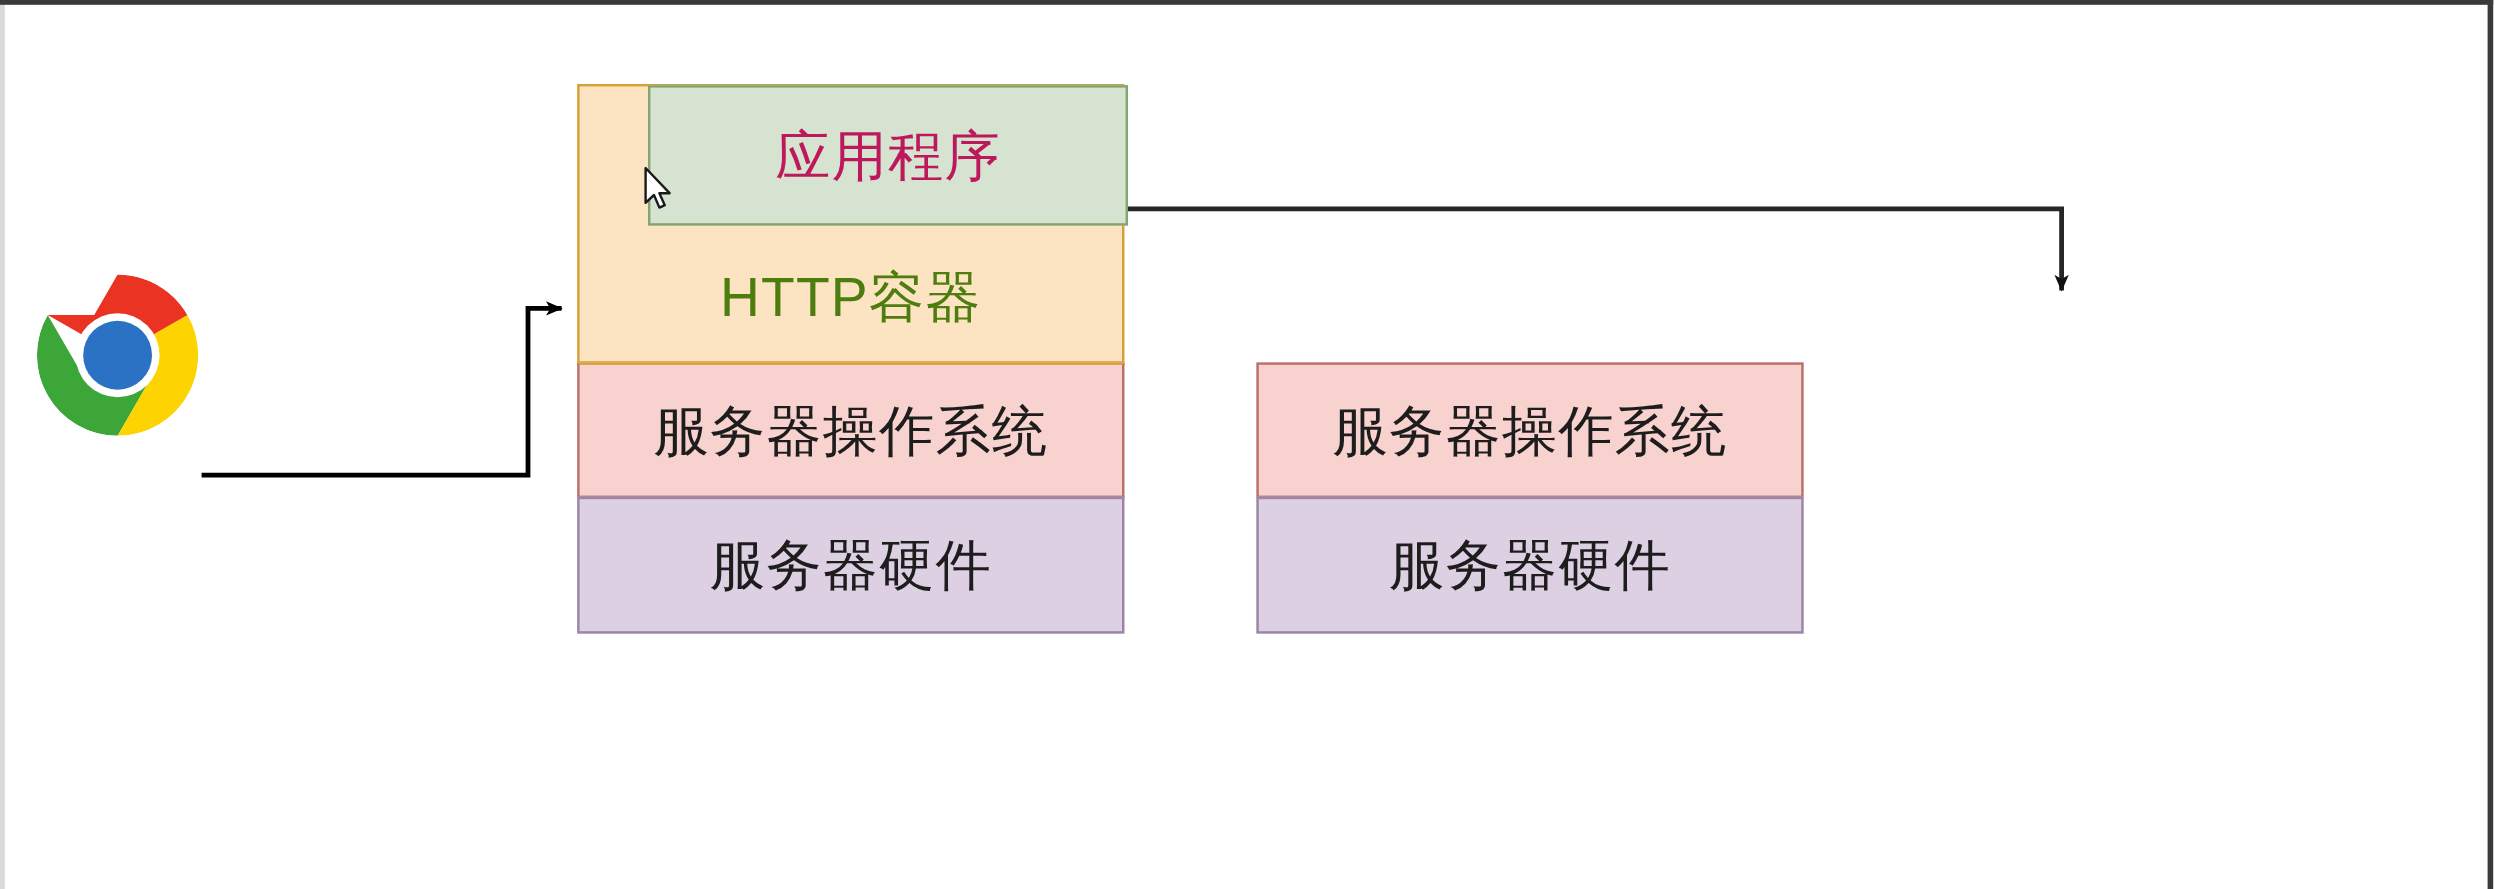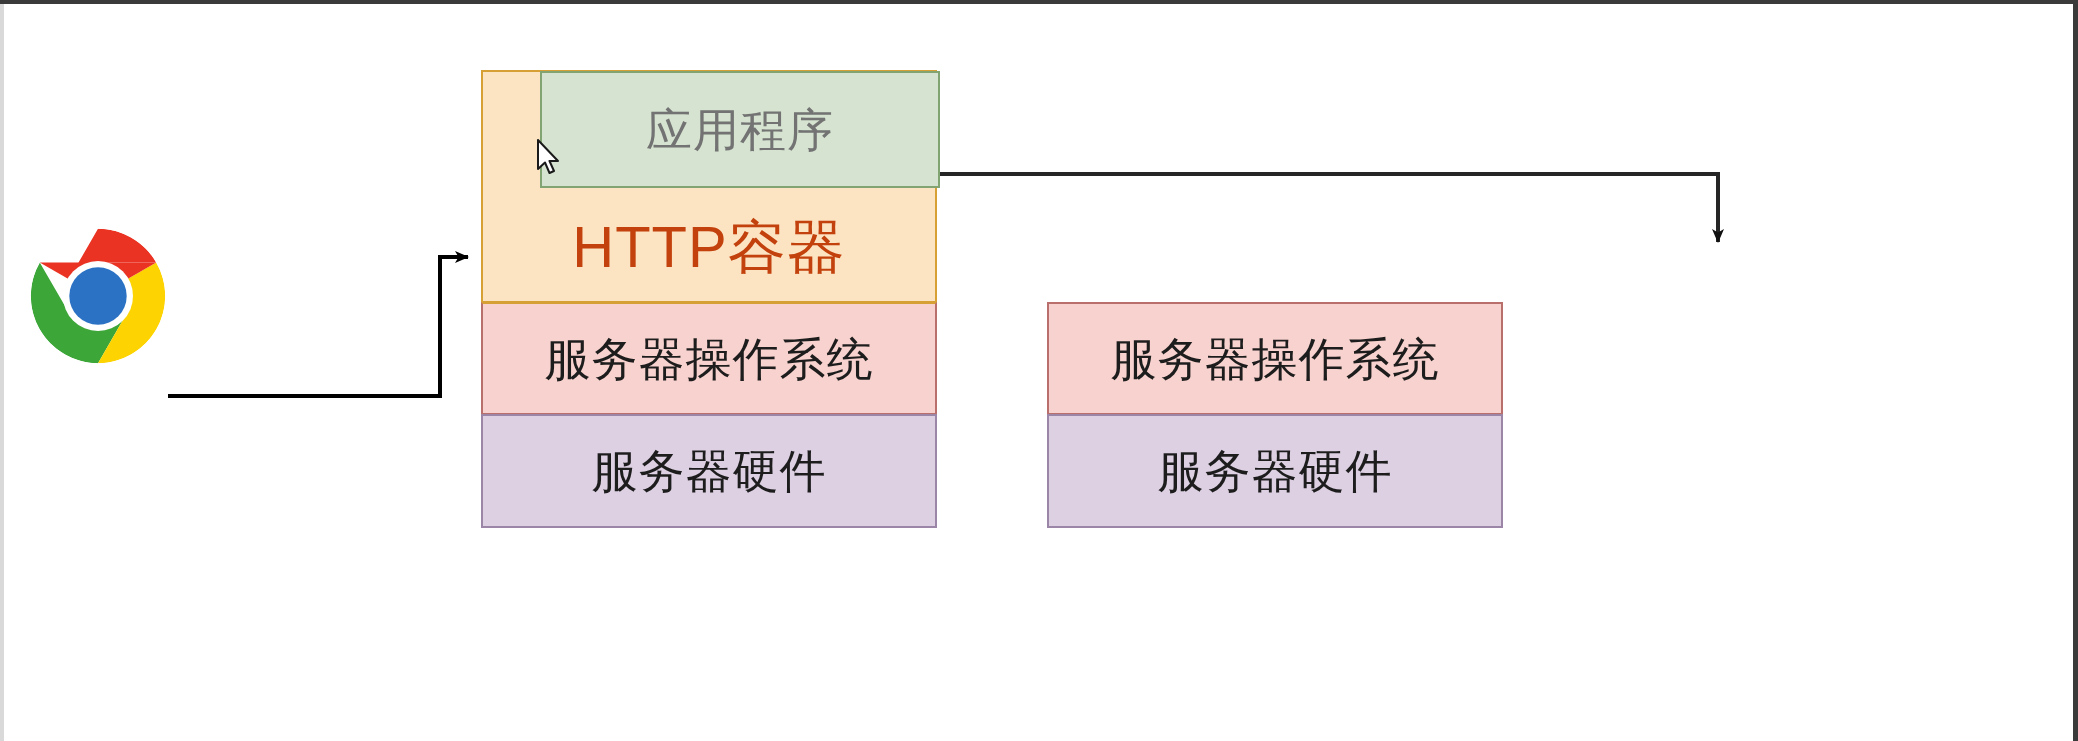--- a/index.html
+++ b/index.html
@@ -60,38 +60,38 @@
   }
   #http-label {
     position: absolute;
     left: 0;
     right: 0;
     bottom: 6px;
     height: 96px;
     display: flex;
     align-items: center;
     justify-content: center;
-    font-size: 58px;
-    color: #c2410c;
+    font-size: 46px;
+    color: #4d7c0f;
     text-align: right;
   }
   #app-box {
     position: absolute;
     left: 57px;
     top: -1px;
     width: 400px;
     height: 117px;
     background: #d5e3d0;
     border: 2px solid #82a472;
     box-sizing: border-box;
     display: flex;
     align-items: center;
     justify-content: center;
     font-size: 46px;
-    color: #737373;
+    color: #be185d;
   }
   #left-os-box {
     left: 481px;
     top: 302px;
     width: 456px;
     height: 113px;
     background: #f8d2ce;
     border: 2px solid #b9706c;
     border-top-color: #d6a035;
   }

